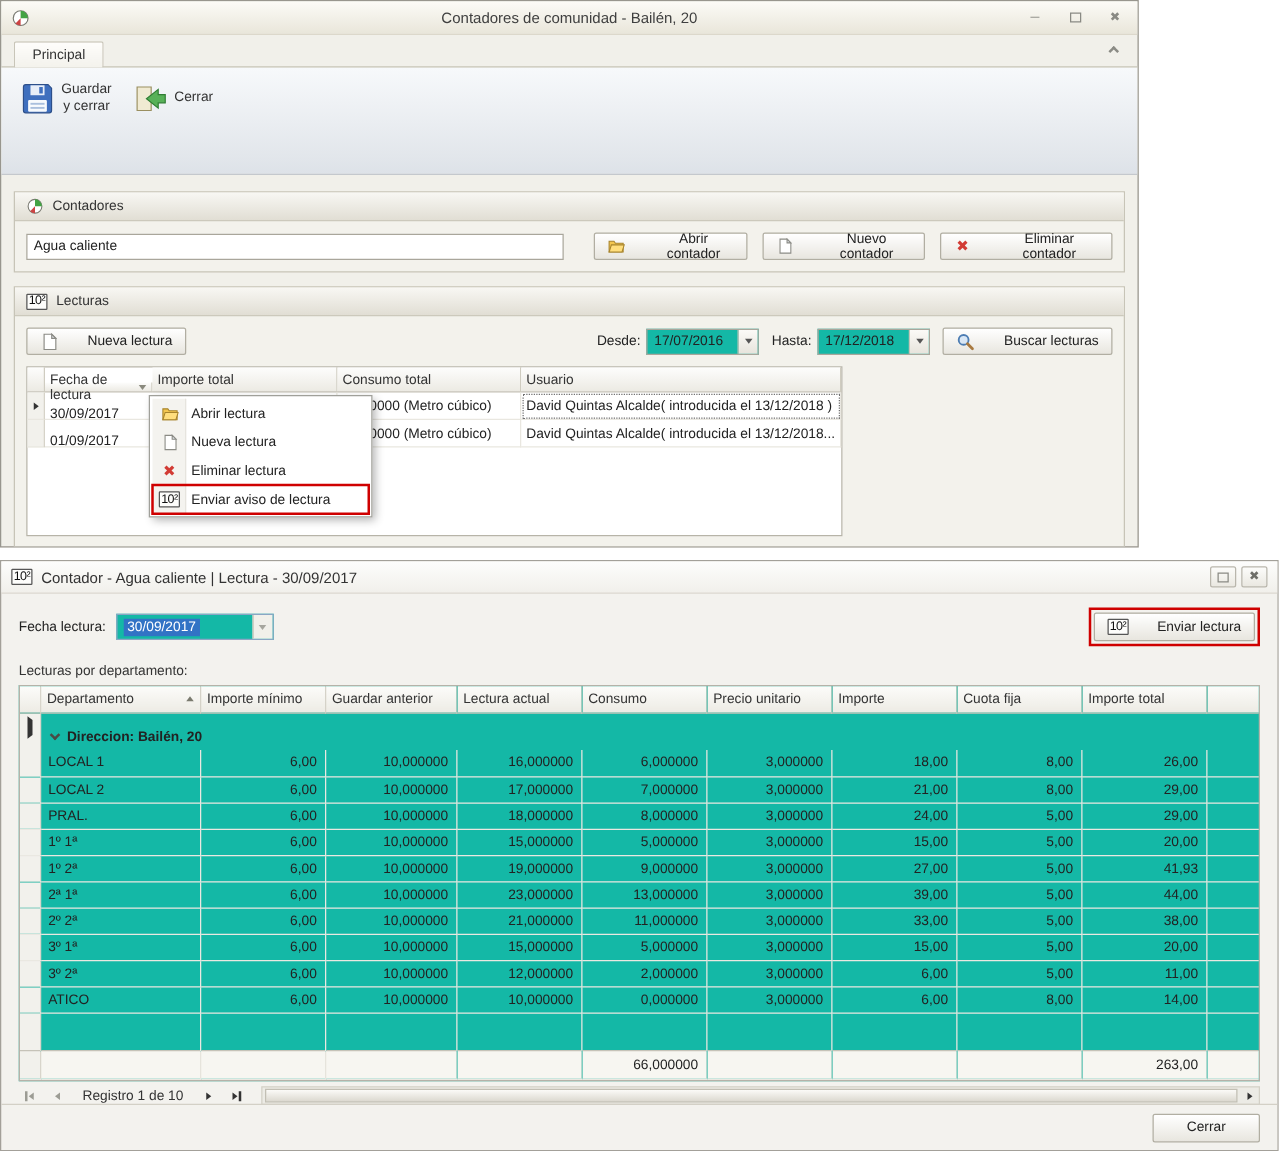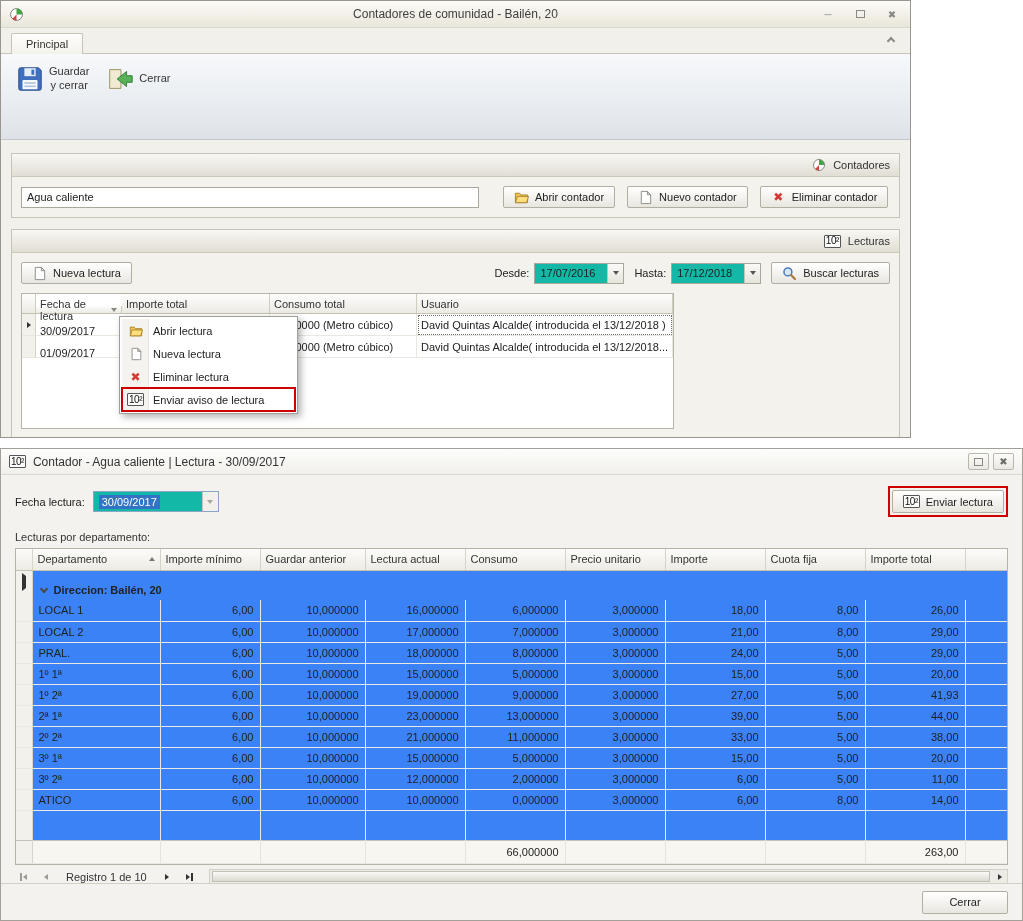--- a/index.html
+++ b/index.html
@@ -2,21 +2,21 @@
 <html><head>
 <meta charset="utf-8">
 <style>
   * { margin:0; padding:0; box-sizing:border-box; }
   html,body { background:#ffffff; }
   body { width:1023px; height:921px; position:relative; overflow:hidden;
          font-family:"Liberation Sans","DejaVu Sans",sans-serif; font-size:11px; color:#222; cursor:default; }
   button { font:inherit; cursor:default; }
 
   
-  .btn { display:inline-flex; align-items:center; justify-content:center; gap:6px; height:22px; padding:0 10px;
+  .btn { display:inline-flex; align-items:center; justify-content:center; gap:23px; height:22px; padding:0 10px;
          background:linear-gradient(#ffffff,#e8e6df); border:1px solid #b1aea2; border-radius:2px; color:#222; }
   .bico { display:inline-flex; width:15px; height:15px; align-items:center; justify-content:center; }
   .combo { display:inline-flex; align-items:stretch; height:21px; border:1px solid #a9a69b; background:#14b8a6; }
   .combo .val { display:flex; align-items:center; padding:0 5px; min-width:72px; }
   .combo .drop { width:16px; display:flex; align-items:center; justify-content:center;
                  background:linear-gradient(#fbfaf7,#e7e4dc); border-left:1px solid #c7c4b8; }
   .drop.disabled { background:#f1f0ea; }
   .tri-down { width:0; height:0; border-left:3.5px solid transparent; border-right:3.5px solid transparent; border-top:4px solid #555; }
   .tri-down.grey { border-top-color:#a6a69e; }
   .tri-up   { width:0; height:0; border-left:3.5px solid transparent; border-right:3.5px solid transparent; border-bottom:4px solid #7a7a6e; }
@@ -50,21 +50,21 @@
             border-bottom:1px solid #c4c8cd; display:flex; align-items:flex-start; padding:6px 10px; gap:8px; }
   .rbtn { min-width:54px; display:flex; align-items:center; gap:4px; padding:4px; border-radius:2px; }
   .rico { width:30px; height:30px; display:flex; }
   .rico svg { width:30px; height:30px; }
   .rlbl { text-align:center; line-height:1.25; color:#333; }
 
   .win-body { padding:13px 10px 0; }
   .gbox { border:1px solid #c7c4b7; background:#f3f2ec; }
   .gbox + .gbox { margin-top:11px; }
   .gb-head { height:23px; display:flex; align-items:center; gap:7px; padding:0 9px; color:#333;
-             background:linear-gradient(#f8f7f3,#e1ded4); border-bottom:1px solid #ccc9bc;justify-content:flex-end; }
+             background:linear-gradient(#f8f7f3,#e1ded4); border-bottom:1px solid #ccc9bc; }
   .gb-head svg { width:14px; height:14px; display:block; }
   .gb-body { padding:9px; }
   .row-flex { display:flex; align-items:center; }
   .textbox { width:458px; height:21px; background:#fff; border:1px solid #a9a69b; display:flex; align-items:center; padding:0 5px; }
   .row-flex .btn { margin-left:12px; }
   .row-flex .btn:first-of-type { margin-left:24px; }
 
   .ltbar { display:flex; align-items:center; }
   .lbl-desde { margin-left:auto; margin-right:5px; }
   .lbl-hasta { margin-left:10px; margin-right:5px; }
@@ -105,21 +105,21 @@
              display:flex; align-items:center; justify-content:center; color:#6e6e68; font-size:10px; }
   .fecha-row { display:flex; align-items:center; padding:11px 14px 0; }
   .flabel { margin-right:8px; }
   .fecha-combo { border-color:#8aa6c4; }
   .fecha-combo .val { min-width:108px; }
   .sel-text { background:#3273c5; color:#fff; padding:1px 3px; }
   .enviar-wrap { margin-left:auto; border:2px solid #cf0000; padding:2px; }
   .enviar-wrap .btn { height:23px; min-width:104px; }
   .caption { padding:14px 14px 5px; color:#333; }
 
-  .grid-wrap { margin:0 14px; border:1px solid #b5b2a8; background:#3b82f6; }
+  .grid-wrap { margin:0 14px; border:1px solid #b5b2a8; background:#14b8a6; }
   table.grid { border-collapse:collapse; table-layout:fixed; width:100%; }
   .grid th, .grid td { font-weight:normal; text-align:left; overflow:hidden; white-space:nowrap; }
   .grid thead th { height:21px; background:linear-gradient(#fcfcfa,#edebe4); border-right:1px solid #d5d2c8;
                    border-bottom:1px solid #c6c3b8; padding:0 5px; color:#333; }
   .grid td { height:21px; border-right:1px solid #eae8e1; border-bottom:1px solid #eae8e1; padding:0 6px; }
   .grid td.num { text-align:right; }
   .grid .ind { background:#f2f1ec; border-right:1px solid #d8d5cb; padding:0; }
   .grid thead .ind { background:linear-gradient(#fcfcfa,#edebe4); }
   .grid tr.group td { height:30px; border-right:none; border-bottom:none; }
   .grid tr.group td.ind { border-right:1px solid #d8d5cb; vertical-align:top; padding-top:5px; text-align:center; }

